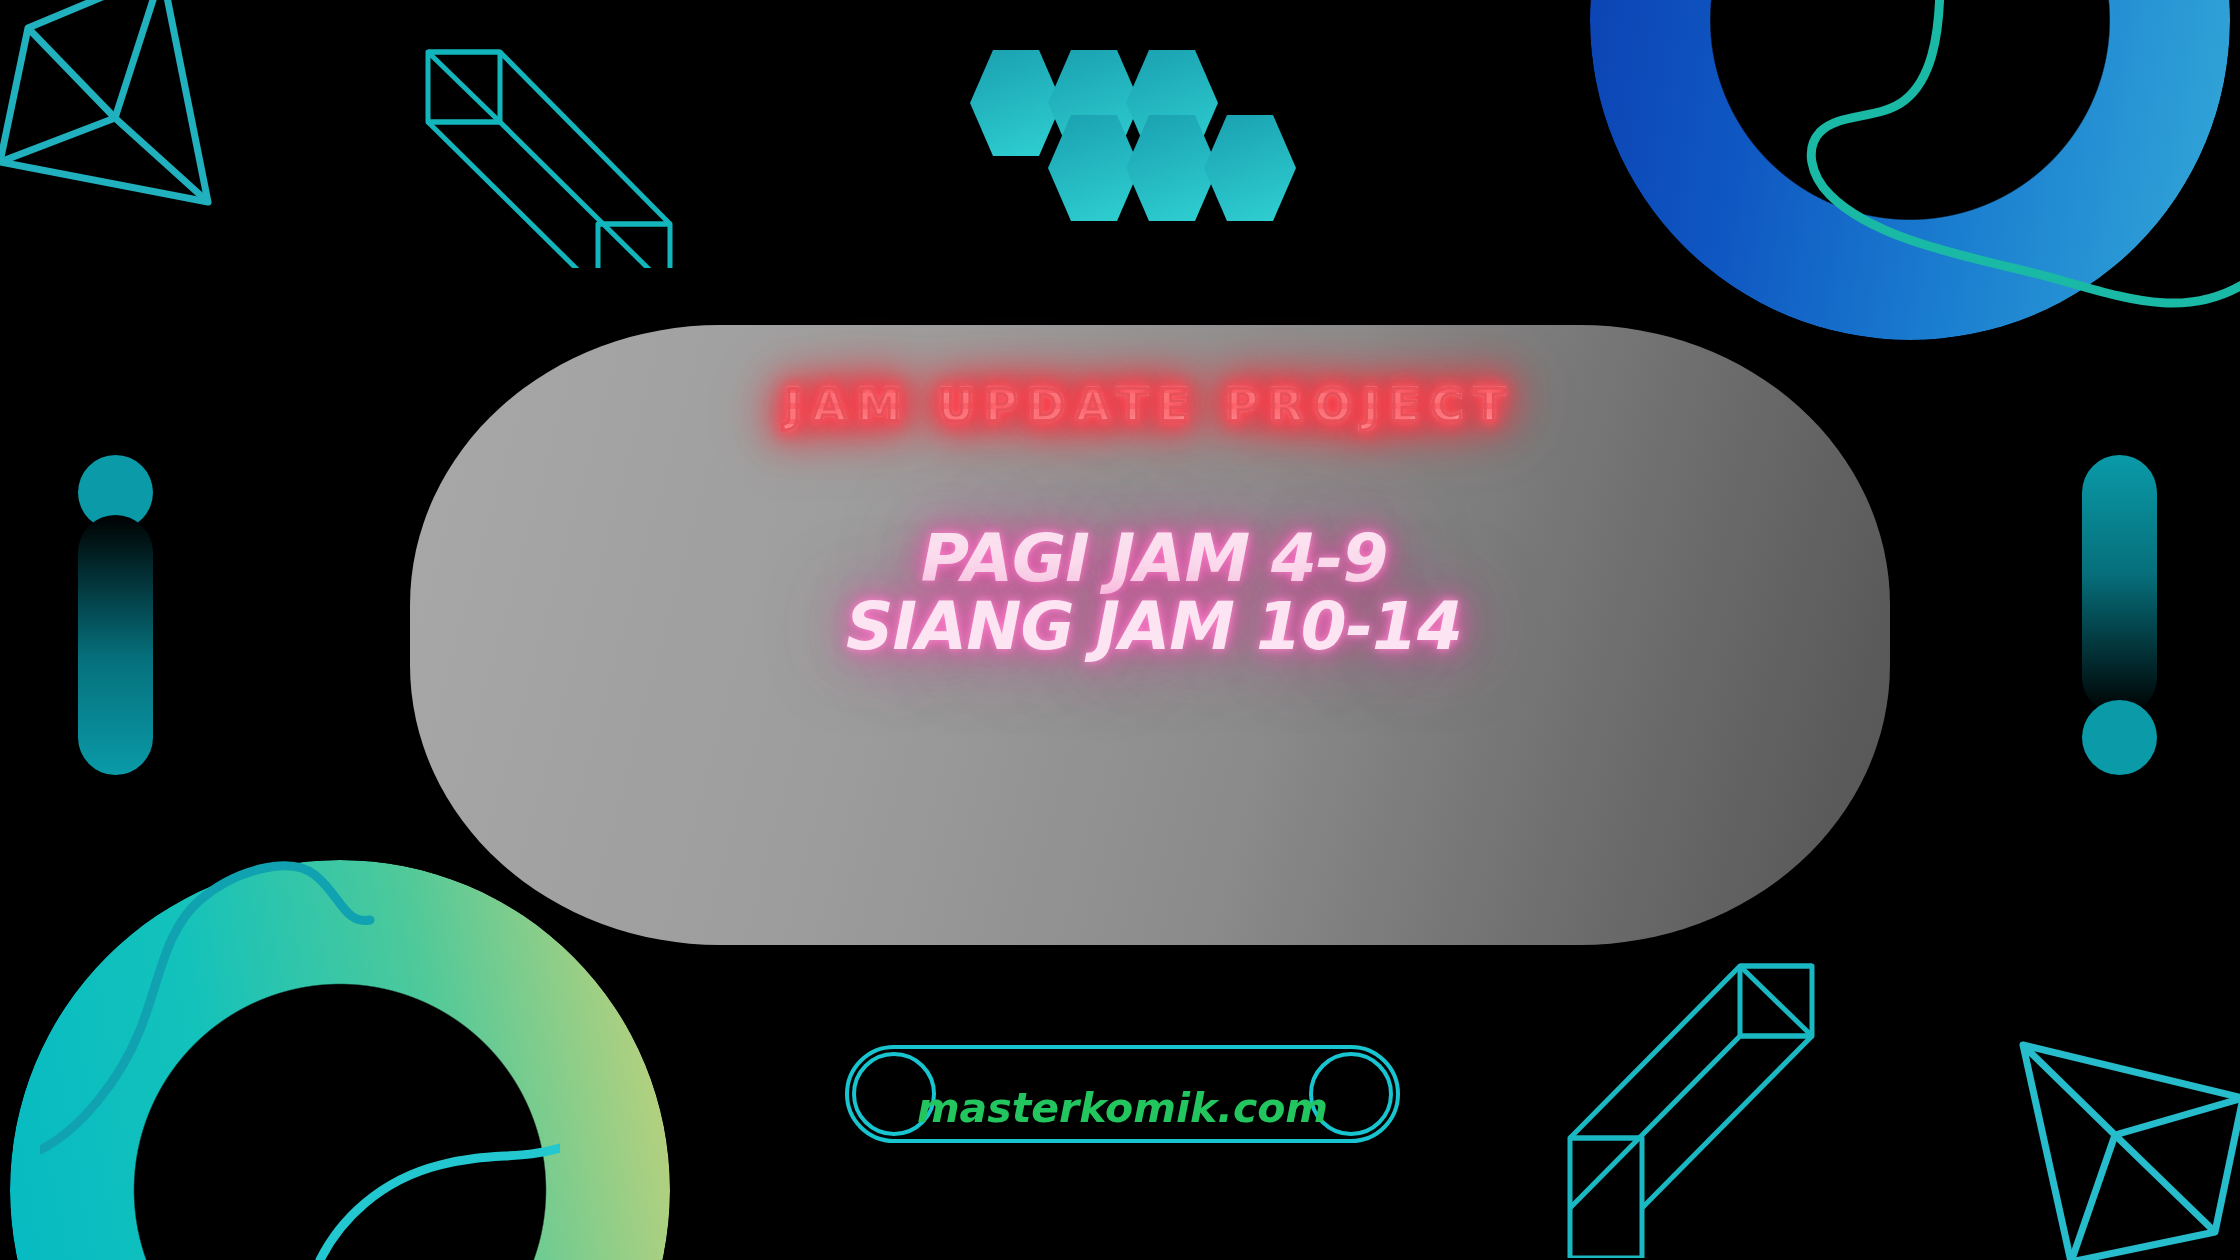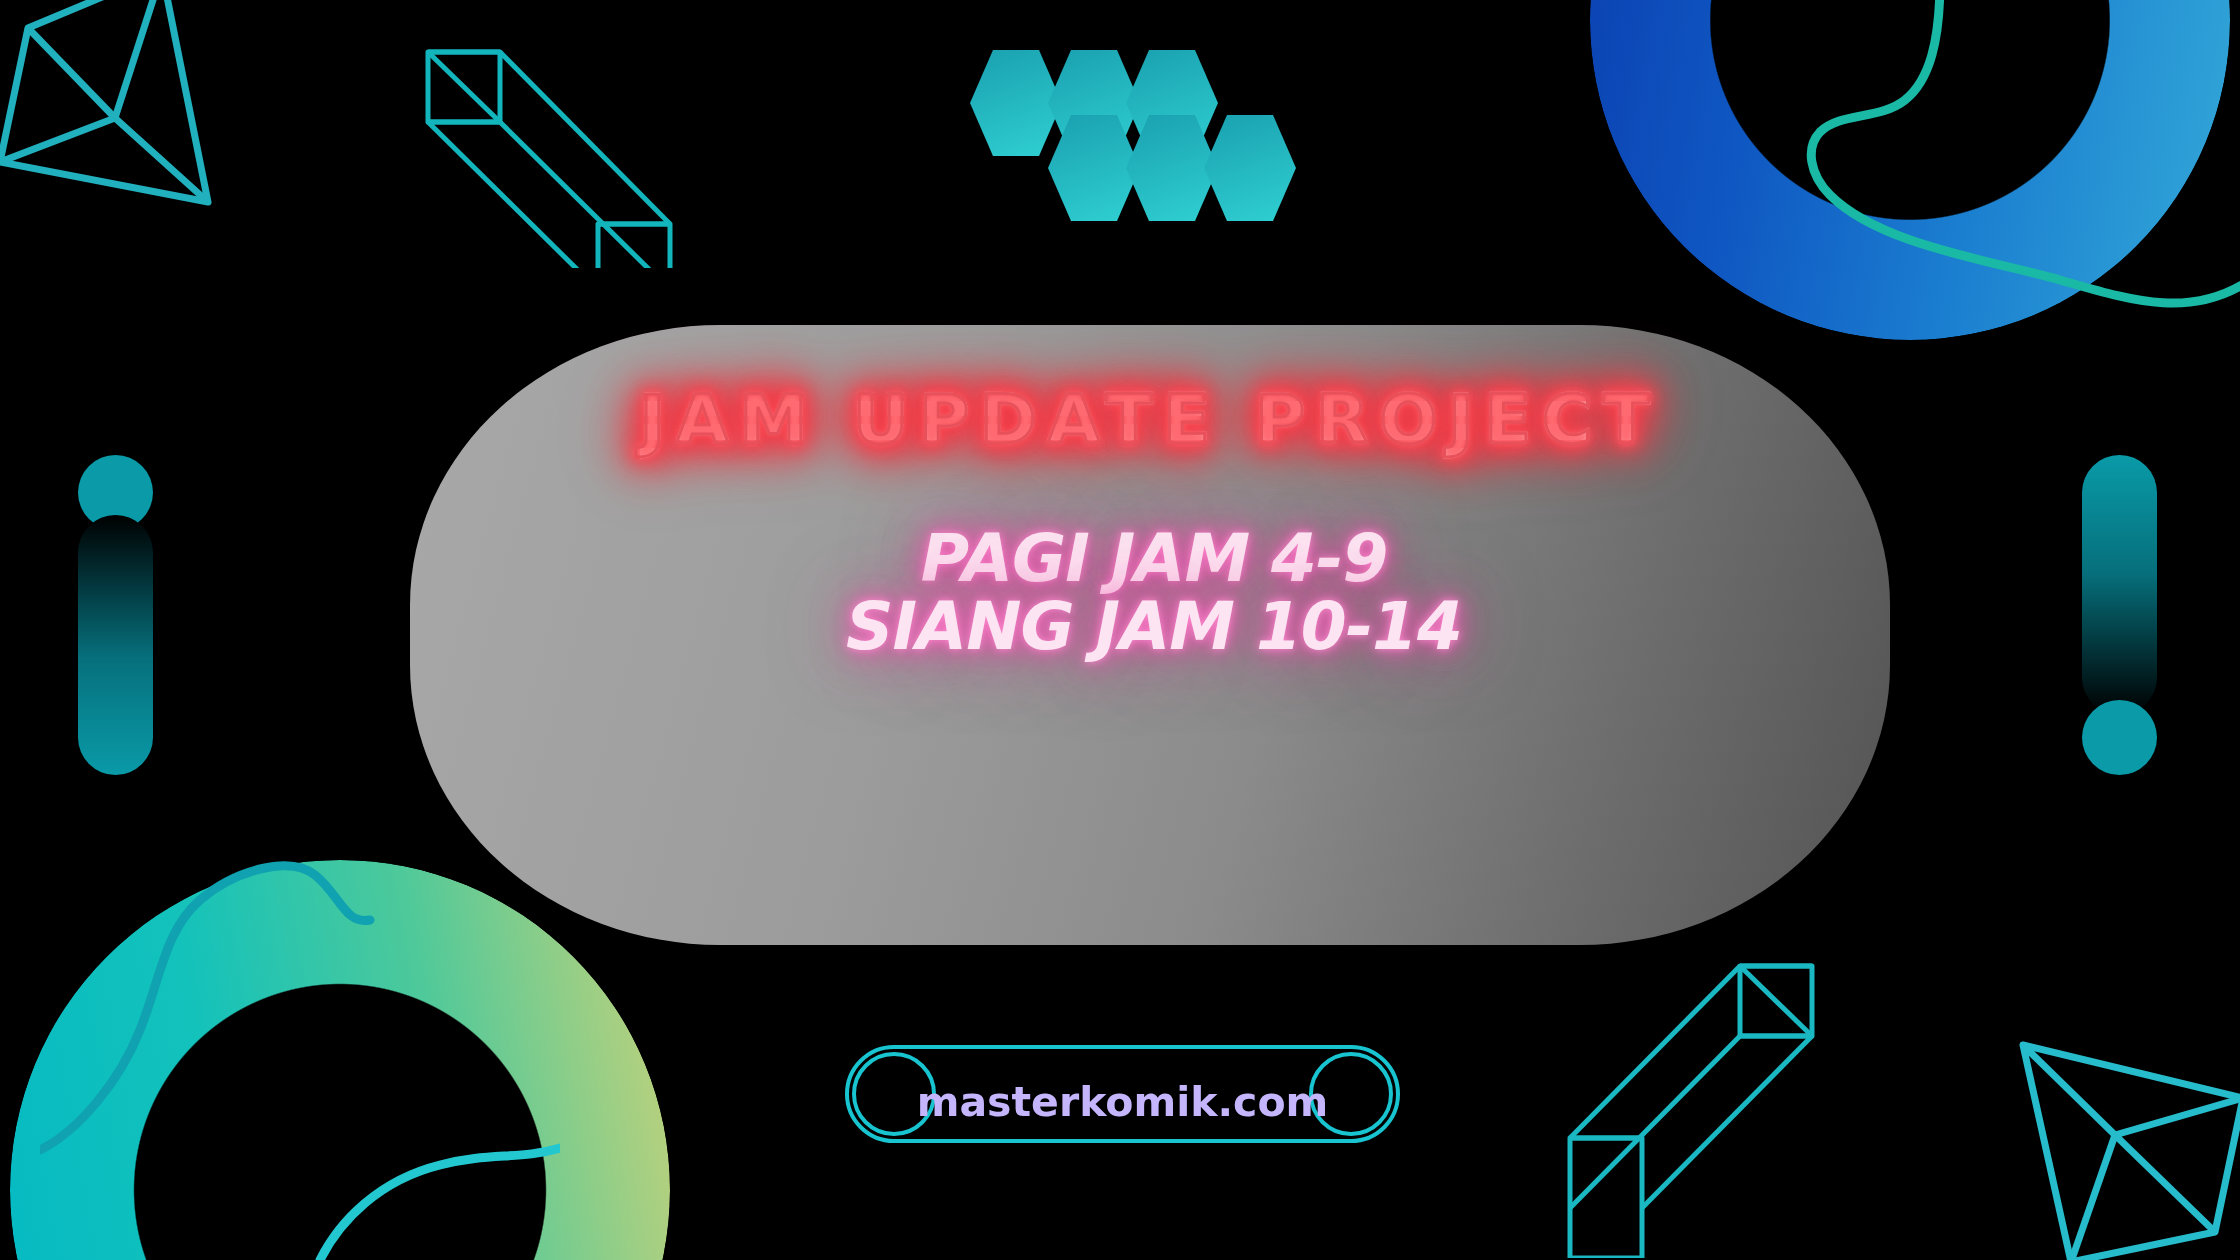--- a/index.html
+++ b/index.html
@@ -58,21 +58,21 @@
     border-radius:310px/280px;
     background:linear-gradient(105deg,#a8a8a8 0%,#9c9c9c 34%,#8b8b8b 58%,#6d6d6d 80%,#535353 100%);
   }
 
   
   #headline-wrap{position:absolute;left:0;top:55px;width:100%;text-align:center;}
   #headline{
     display:inline-block;
     font-family:"DejaVu Sans", sans-serif;
     font-weight:bold;
-    font-size:68px;
+    font-size:44px;
     letter-spacing:11px;
     color:#fff2f2;
     -webkit-text-stroke:3px #e8505a;
     text-shadow:
       0 0 6px #ff6b72,
       0 0 16px #f8444f,
       0 0 32px #e02a36,
       0 0 58px rgba(224,42,54,.65);
     background:linear-gradient(180deg,
         #fff 0 16%, #e0404c 16% 26%,
@@ -116,27 +116,28 @@
     box-sizing:border-box;
   }
   .badge-circle{
     position:absolute;top:50%;transform:translateY(-50%);
     width:84px;height:84px;border-radius:50%;
     border:4px solid #17c4cf;box-sizing:border-box;
   }
   #badge-circle-left{left:3px;}
   #badge-circle-right{right:3px;}
   #badge-text{
-    position:absolute;left:0;top:8px;width:100%;height:100%;
+    position:absolute;left:0;top:14px;width:100%;height:100%;
     display:flex;align-items:center;justify-content:center;
-    color:#c4b5fd;
+    color:#22c55e;
     font-family:"DejaVu Sans", sans-serif;
     font-weight:bold;
     font-size:41px;
     letter-spacing:0px;
+    font-style:italic;
   }
 </style>
 </head>
 <body>
 
 <div id="stage">
 
   <svg class="wire deco" style="left:-10px;top:-10px;" width="260" height="240" viewBox="0 0 260 240">
     <g stroke="#21b0bd" stroke-width="7" fill="none" stroke-linejoin="round">
       <path d="M38 38 L172 -18 L218 212 L10 172 Z"></path>

